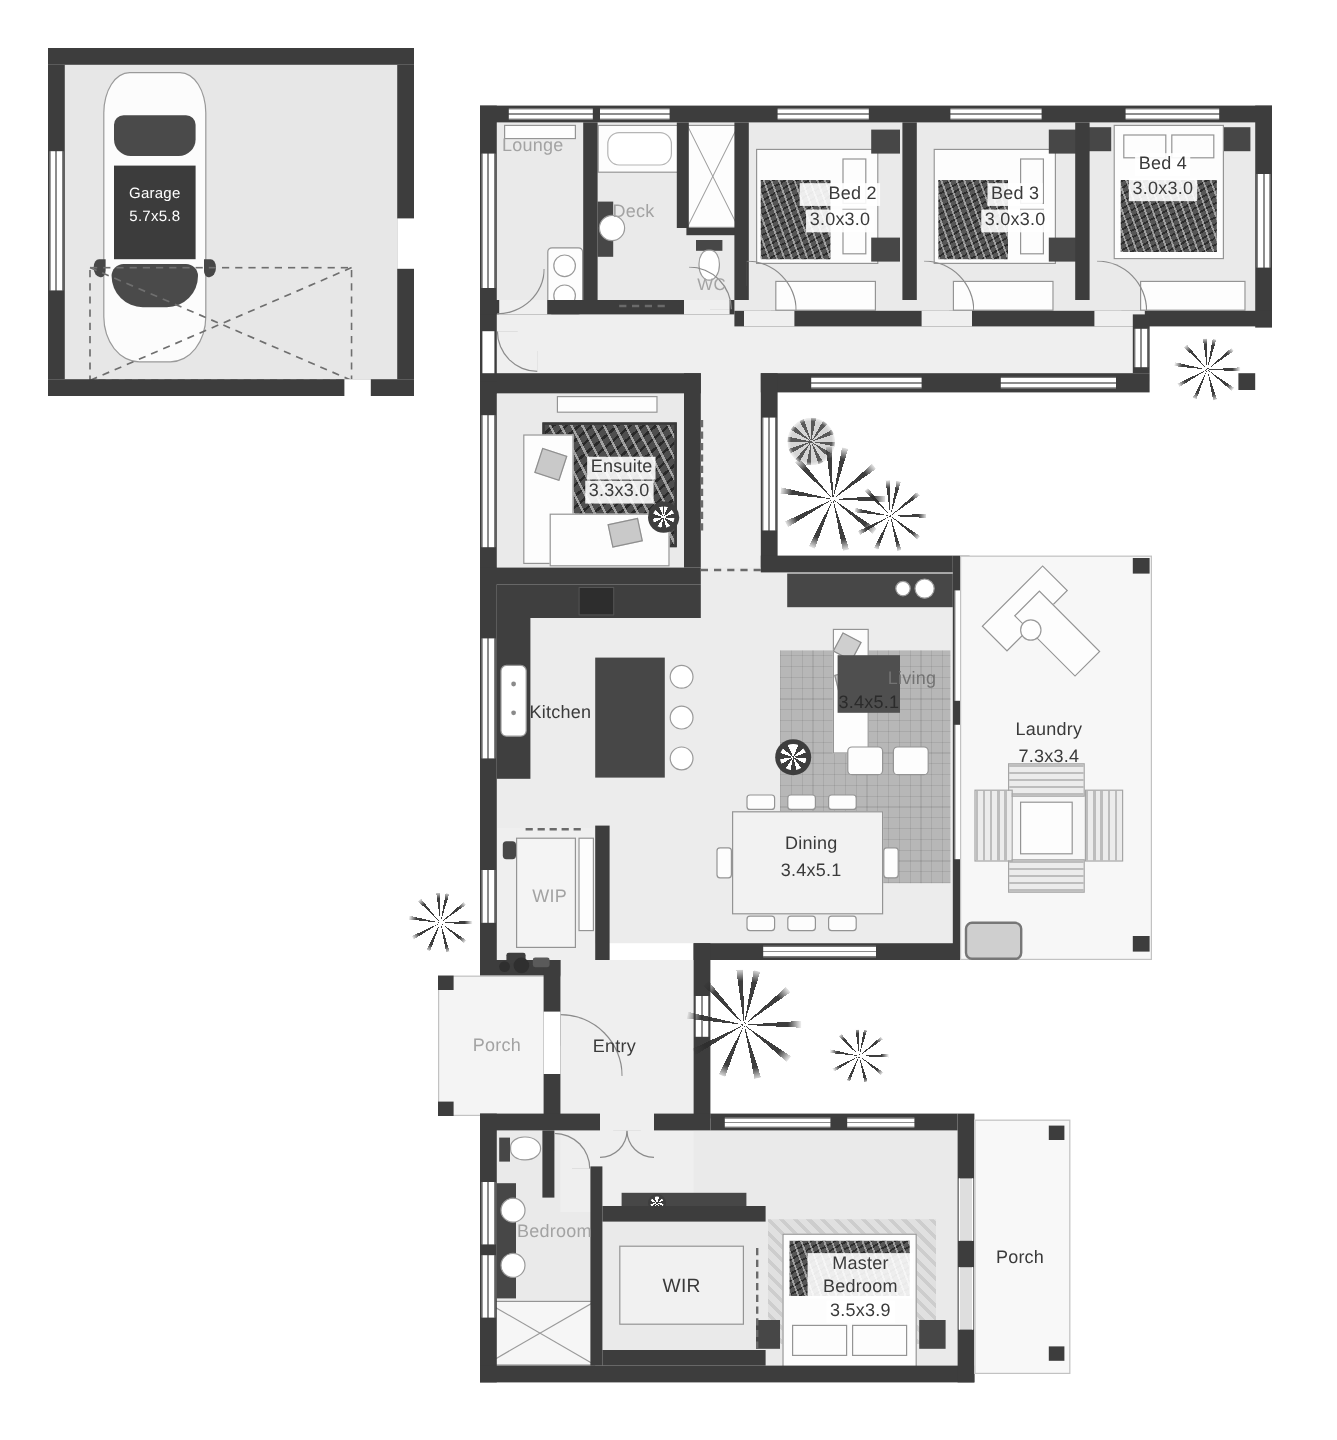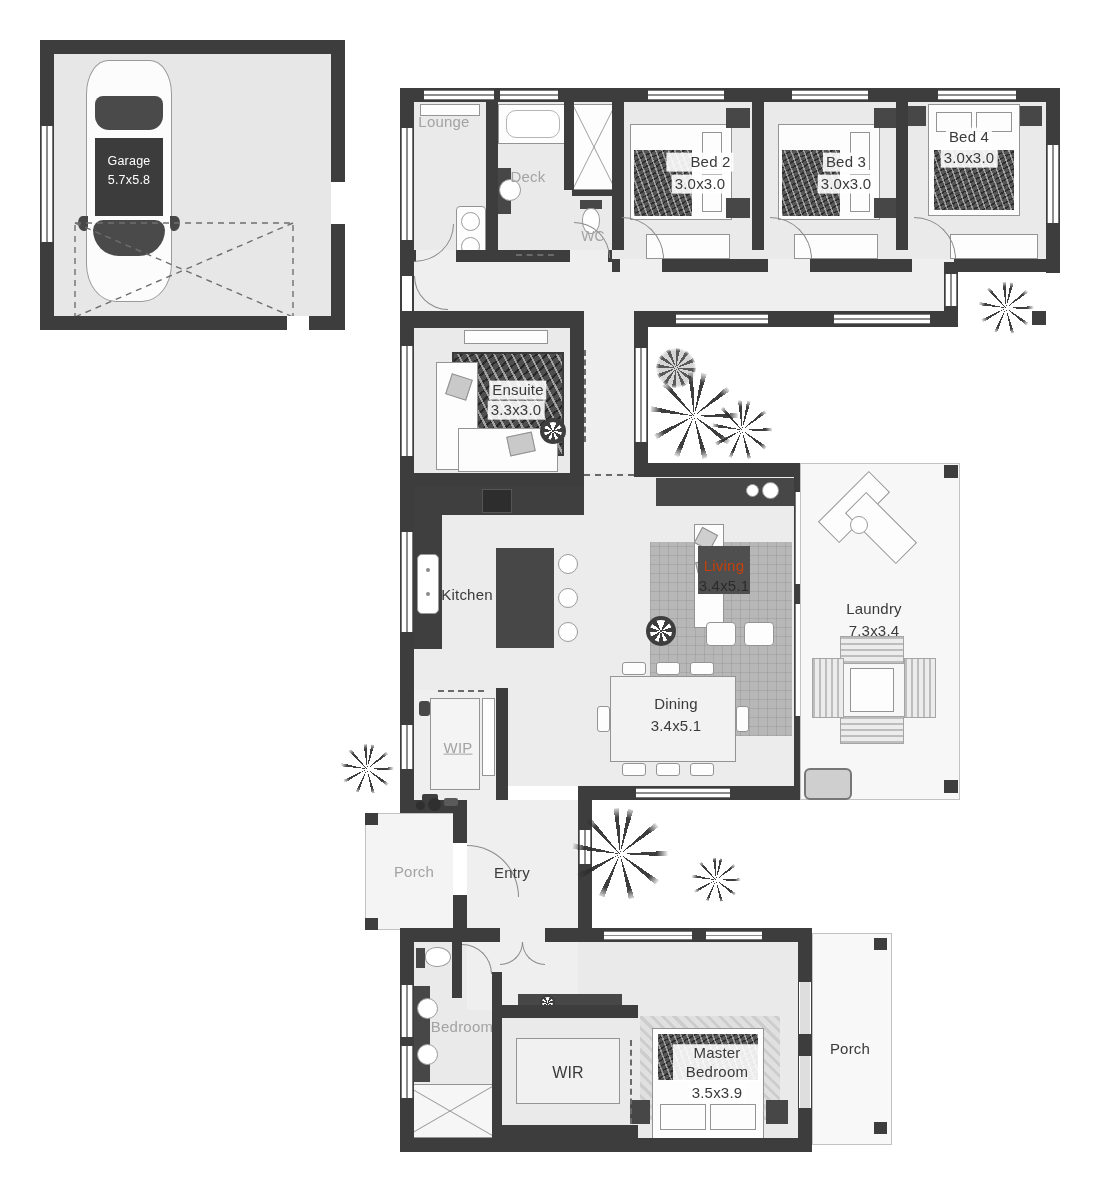--- a/index.html
+++ b/index.html
@@ -337,27 +337,27 @@
   <div class="lbl g" style="left:593px;top:237px;font-size:14px;">WC</div>
   <div class="lbl bg" style="left:700px;top:162px;padding-left:24px;">Bed 2</div>
   <div class="lbl bg" style="left:700px;top:184px;">3.0x3.0</div>
   <div class="lbl bg" style="left:846px;top:162px;">Bed 3</div>
   <div class="lbl bg" style="left:846px;top:184px;">3.0x3.0</div>
   <div class="lbl bg" style="left:969px;top:137px;">Bed 4</div>
   <div class="lbl bg" style="left:969px;top:158px;">3.0x3.0</div>
   <div class="lbl bg" style="left:518px;top:390px;">Ensuite</div>
   <div class="lbl bg" style="left:516px;top:410px;">3.3x3.0</div>
   <div class="lbl" style="left:467px;top:595px;">Kitchen</div>
-  <div class="lbl" style="left:724px;top:566px;color:#c2410c;">Living</div>
+  <div class="lbl" style="left:760px;top:566px;color:#737373;">Living</div>
   <div class="lbl" style="left:724px;top:586px;color:#2b2b2b;">3.4x5.1</div>
   <div class="lbl" style="left:676px;top:704px;">Dining</div>
   <div class="lbl" style="left:676px;top:726px;">3.4x5.1</div>
   <div class="lbl" style="left:874px;top:609px;">Laundry</div>
   <div class="lbl" style="left:874px;top:631px;">7.3x3.4</div>
-  <div class="lbl g" style="left:458px;top:748px;text-decoration:underline;">WIP</div>
+  <div class="lbl g" style="left:458px;top:748px;">WIP</div>
   <div class="lbl g" style="left:414px;top:872px;">Porch</div>
   <div class="lbl" style="left:512px;top:873px;">Entry</div>
   <div class="lbl g" style="left:462px;top:1027px;">Bedroom</div>
   <div class="lbl" style="left:568px;top:1073px;font-size:16px;">WIR</div>
   <div class="lbl bg wrap" style="left:717px;top:1063px;">Master Bedroom</div>
   <div class="lbl bg" style="left:717px;top:1093px;">3.5x3.9</div>
   <div class="lbl" style="left:850px;top:1049px;">Porch</div>
 
 </div>
 

